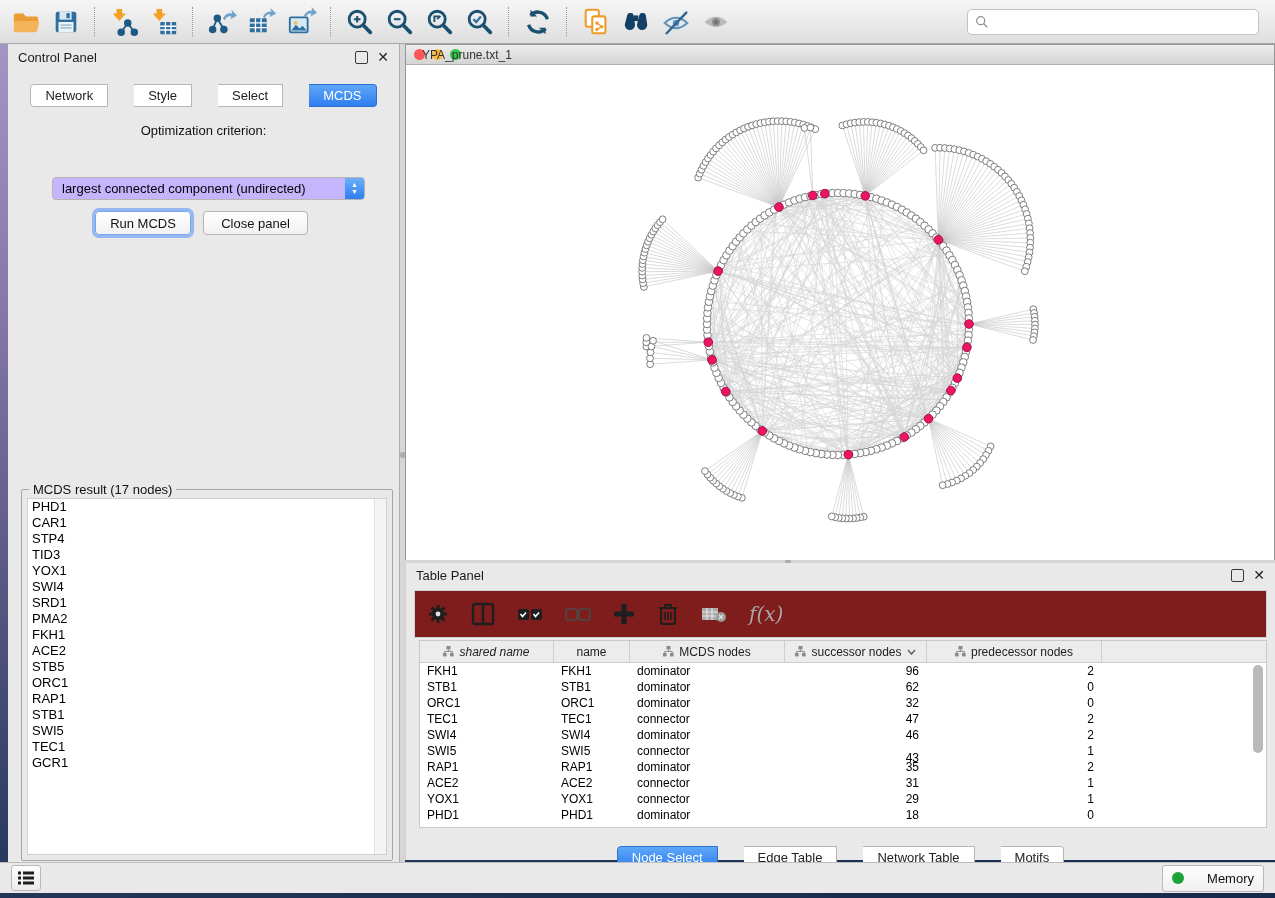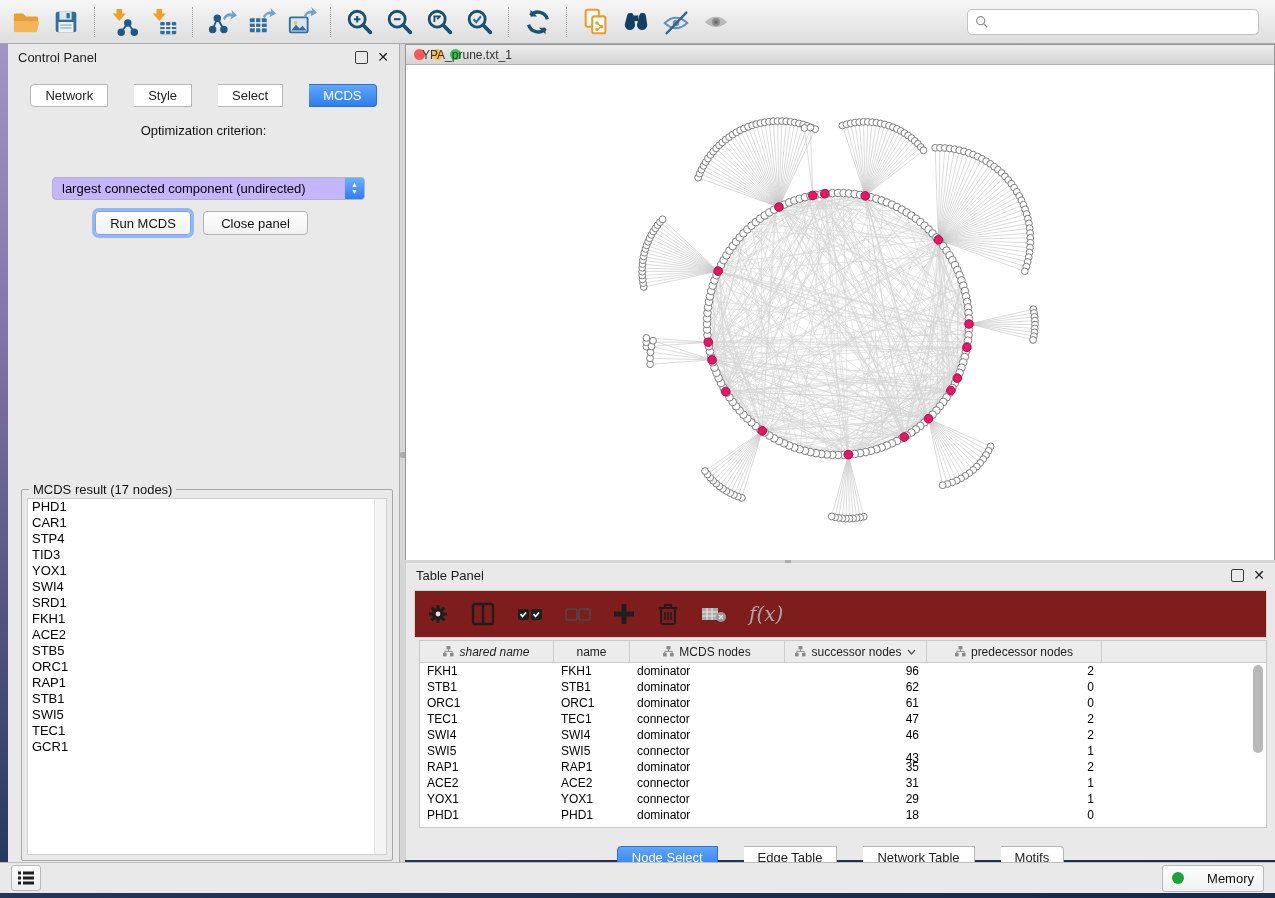--- a/index.html
+++ b/index.html
@@ -272,20 +272,21 @@
     <span class="legend">MCDS result (17 nodes)</span>
     <div class="mcds-list">
       <div id="mcds-items">
           <div class="item">PHD1</div>
           <div class="item">CAR1</div>
           <div class="item">STP4</div>
           <div class="item">TID3</div>
           <div class="item">YOX1</div>
           <div class="item">SWI4</div>
           <div class="item">SRD1</div>
+          <div class="item">PMA2</div>
           <div class="item">FKH1</div>
           <div class="item">ACE2</div>
           <div class="item">STB5</div>
           <div class="item">ORC1</div>
           <div class="item">RAP1</div>
           <div class="item">STB1</div>
           <div class="item">SWI5</div>
           <div class="item">TEC1</div>
           <div class="item">GCR1</div>
         </div>
@@ -1354,21 +1355,21 @@
           <div class="td l" style="width: 134px;">STB1</div>
           <div class="td l" style="width: 76px;">STB1</div>
           <div class="td l" style="width: 155px;">dominator</div>
           <div class="td r" style="width: 142px;">62</div>
           <div class="td r" style="width: 175px;">0</div>
         </div>
         <div class="trow">
           <div class="td l" style="width: 134px;">ORC1</div>
           <div class="td l" style="width: 76px;">ORC1</div>
           <div class="td l" style="width: 155px;">dominator</div>
-          <div class="td r" style="width: 142px;">61</div>
+          <div class="td r" style="width: 142px;">32</div>
           <div class="td r" style="width: 175px;">0</div>
         </div>
         <div class="trow">
           <div class="td l" style="width: 134px;">TEC1</div>
           <div class="td l" style="width: 76px;">TEC1</div>
           <div class="td l" style="width: 155px;">connector</div>
           <div class="td r" style="width: 142px;">47</div>
           <div class="td r" style="width: 175px;">2</div>
         </div>
         <div class="trow">

